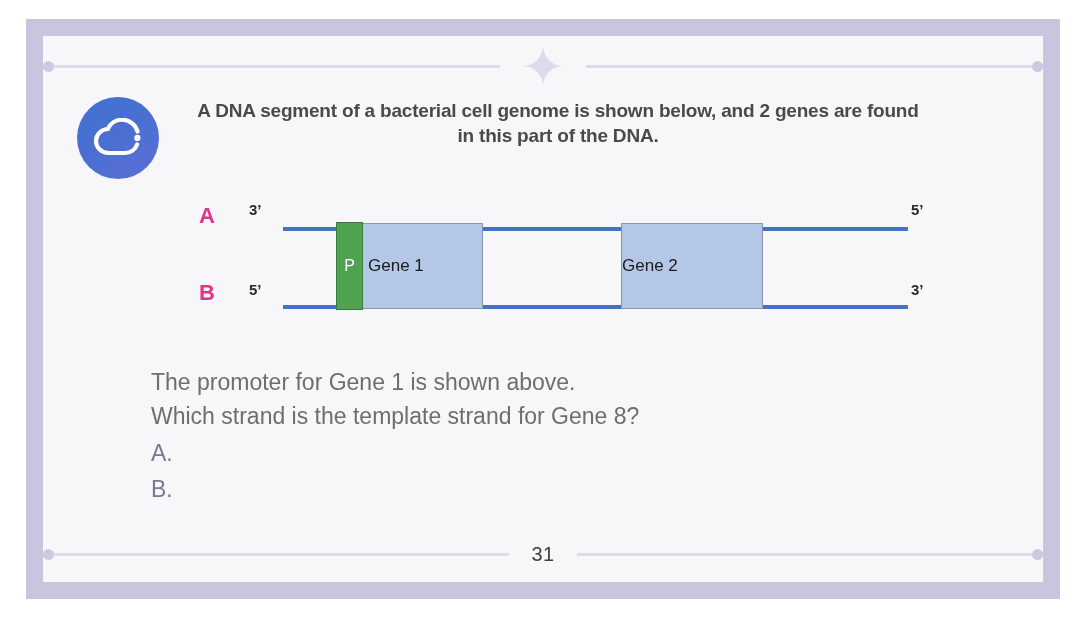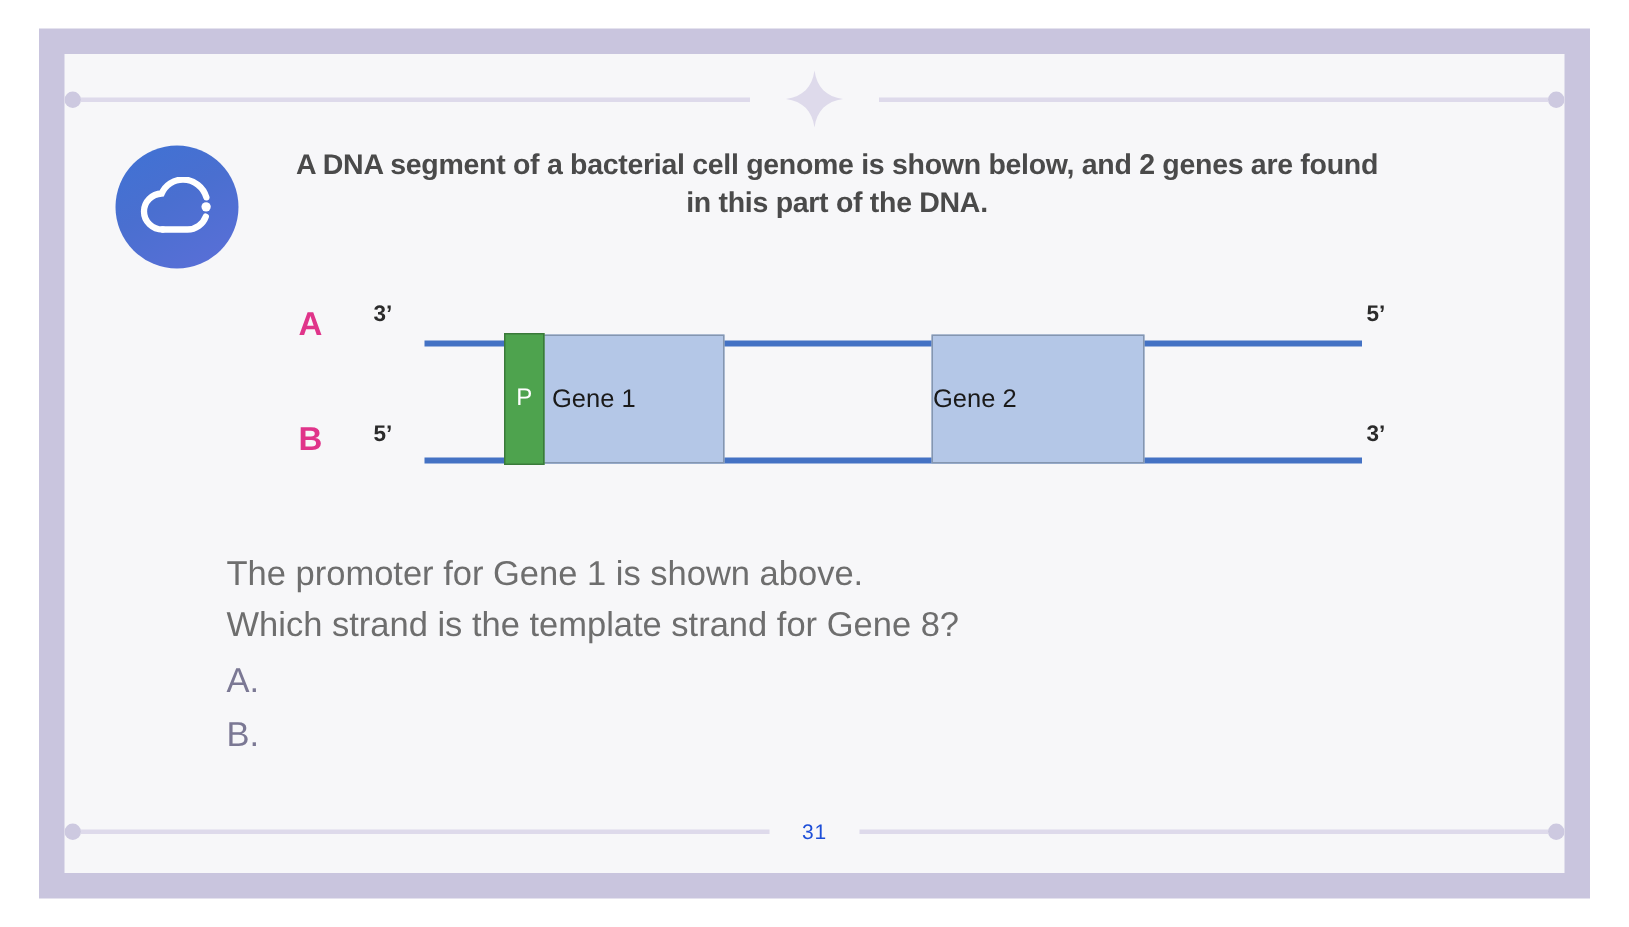--- a/index.html
+++ b/index.html
@@ -63,22 +63,22 @@
     display: flex;
     align-items: center;
     justify-content: center;
     padding: 0 22px;
   }
 
   
   .sparkle { display: block; }
 
   .page-number {
-    font-size: 14px;
-    color: #1d4ed8;
+    font-size: 20px;
+    color: #404040;
     letter-spacing: 0.5px;
     font-family: "Liberation Sans", sans-serif;
   }
 
   
   .logo {
     position: absolute;
     left: 34px;
     top: 61px;
     width: 82px;

